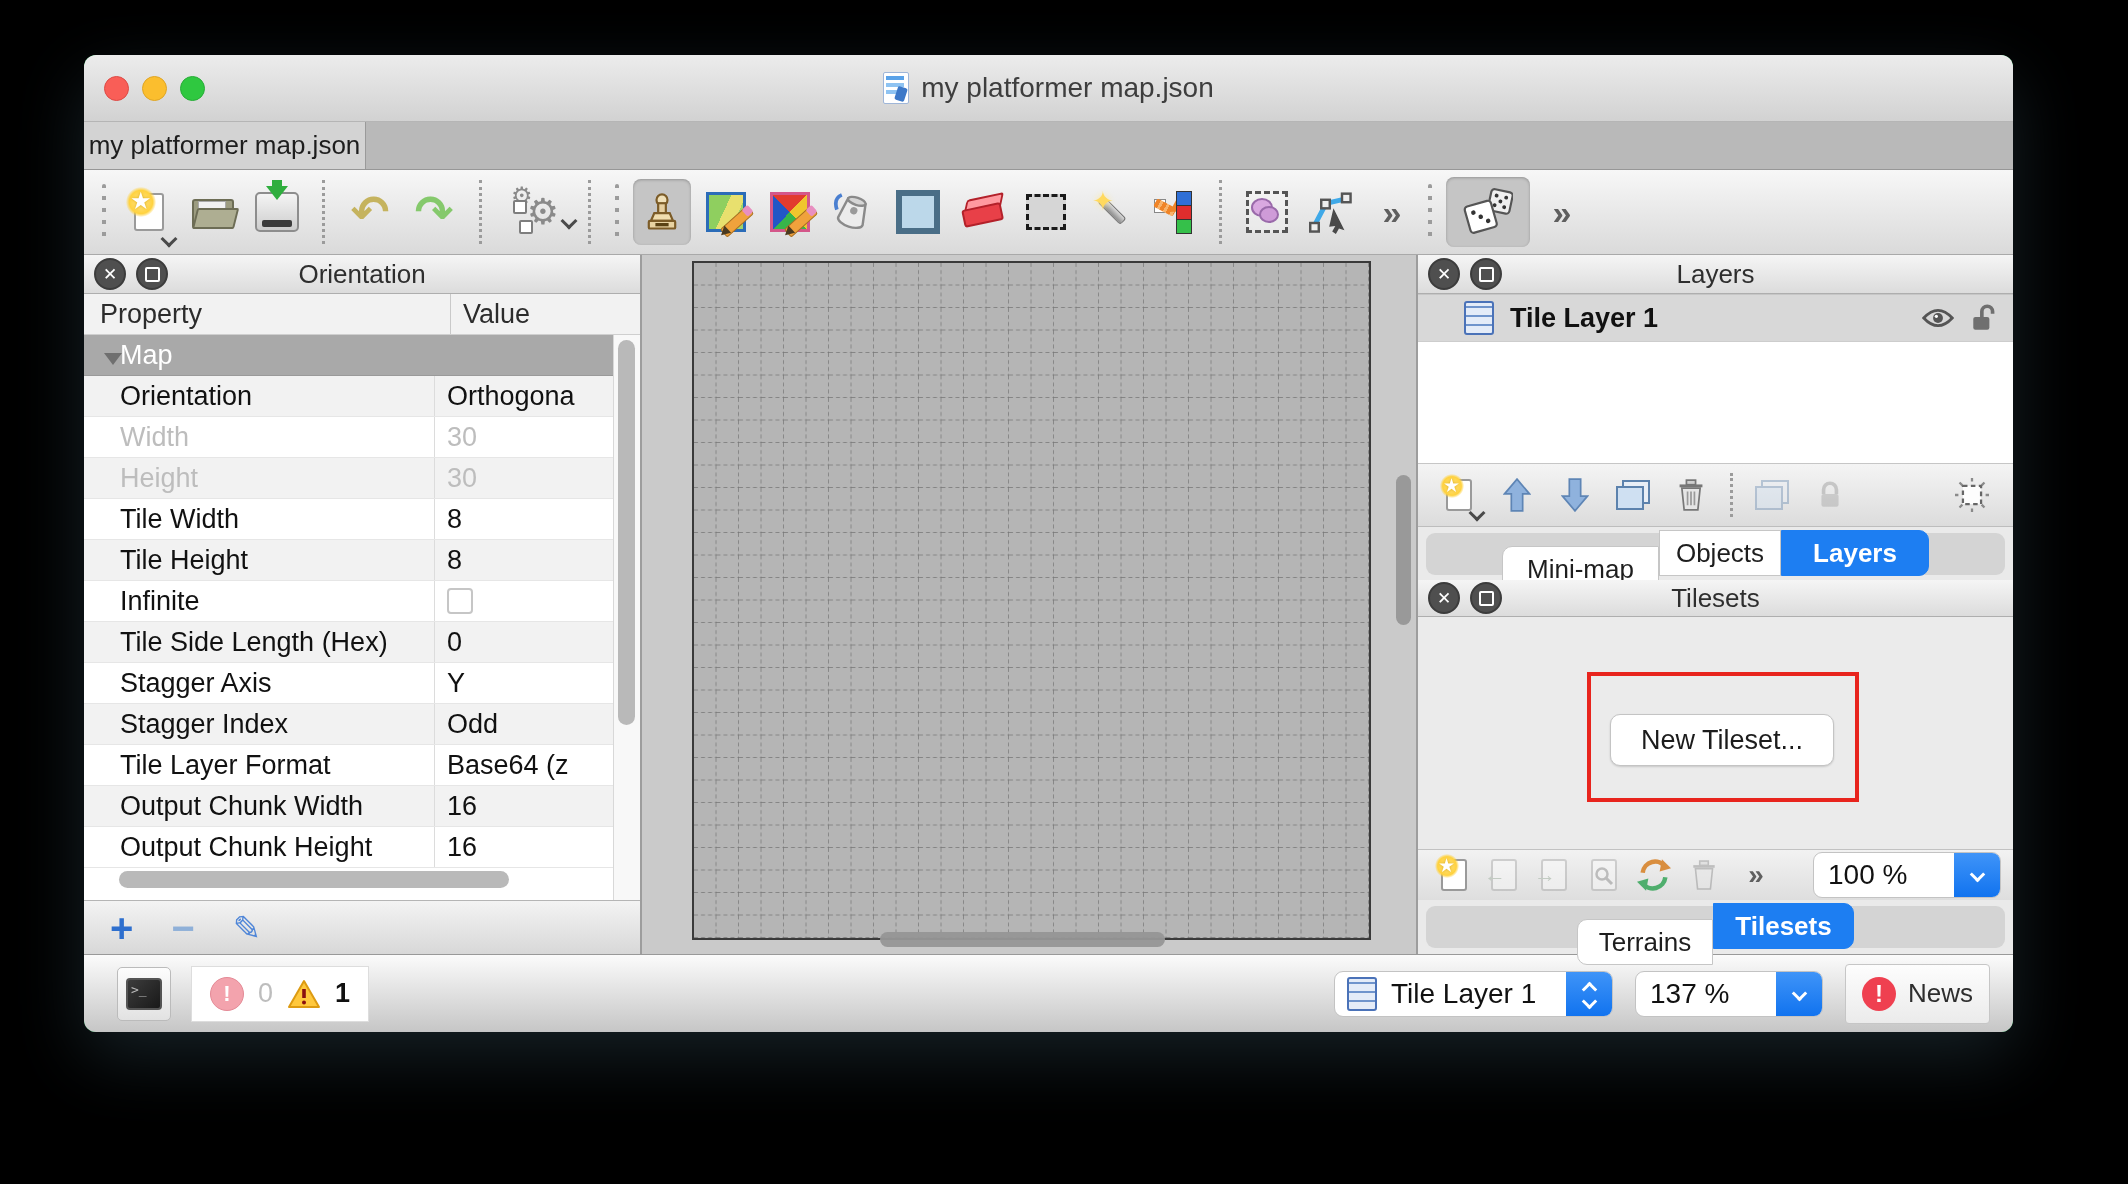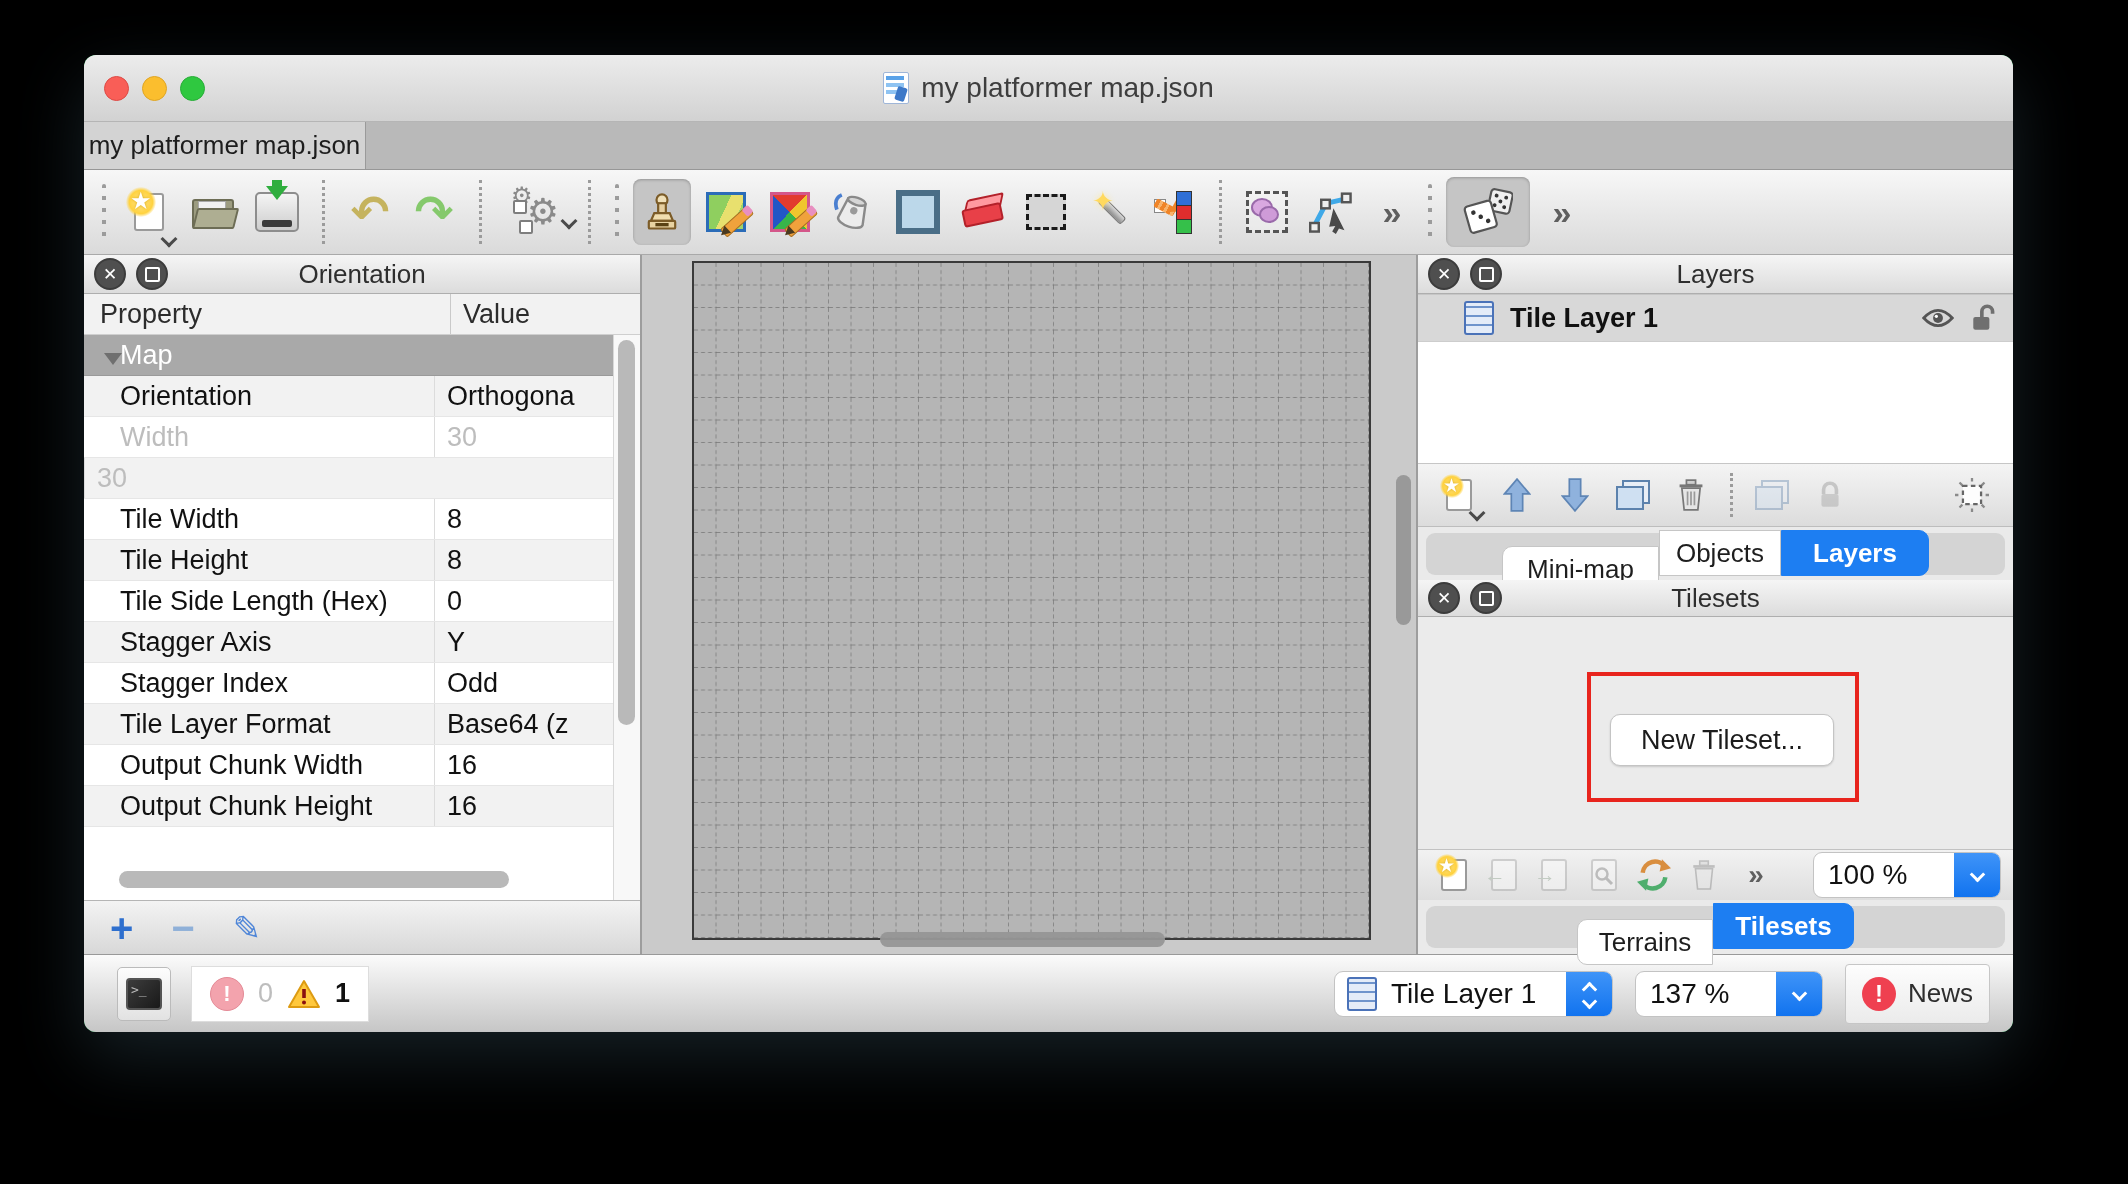--- a/index.html
+++ b/index.html
@@ -372,29 +372,36 @@
           </div>
           <div class="prow">
             <span class="pn">Orientation</span>
               <span class="pv">Orthogona</span>
           </div>
           <div class="prow dis">
             <span class="pn">Width</span>
               <span class="pv">30</span>
           </div>
           <div class="prow dis">
+            <span class="pn">Height</span>
               <span class="pv">30</span>
           </div>
           <div class="prow">
             <span class="pn">Tile Width</span>
               <span class="pv">8</span>
           </div>
           <div class="prow">
             <span class="pn">Tile Height</span>
               <span class="pv">8</span>
+          </div>
+          <div class="prow">
+            <span class="pn">Infinite</span>
+            <span class="pv">
+                <span class="cbox"></span>
+              </span>
           </div>
           <div class="prow">
             <span class="pn">Tile Side Length (Hex)</span>
               <span class="pv">0</span>
           </div>
           <div class="prow">
             <span class="pn">Stagger Axis</span>
               <span class="pv">Y</span>
           </div>
           <div class="prow">

